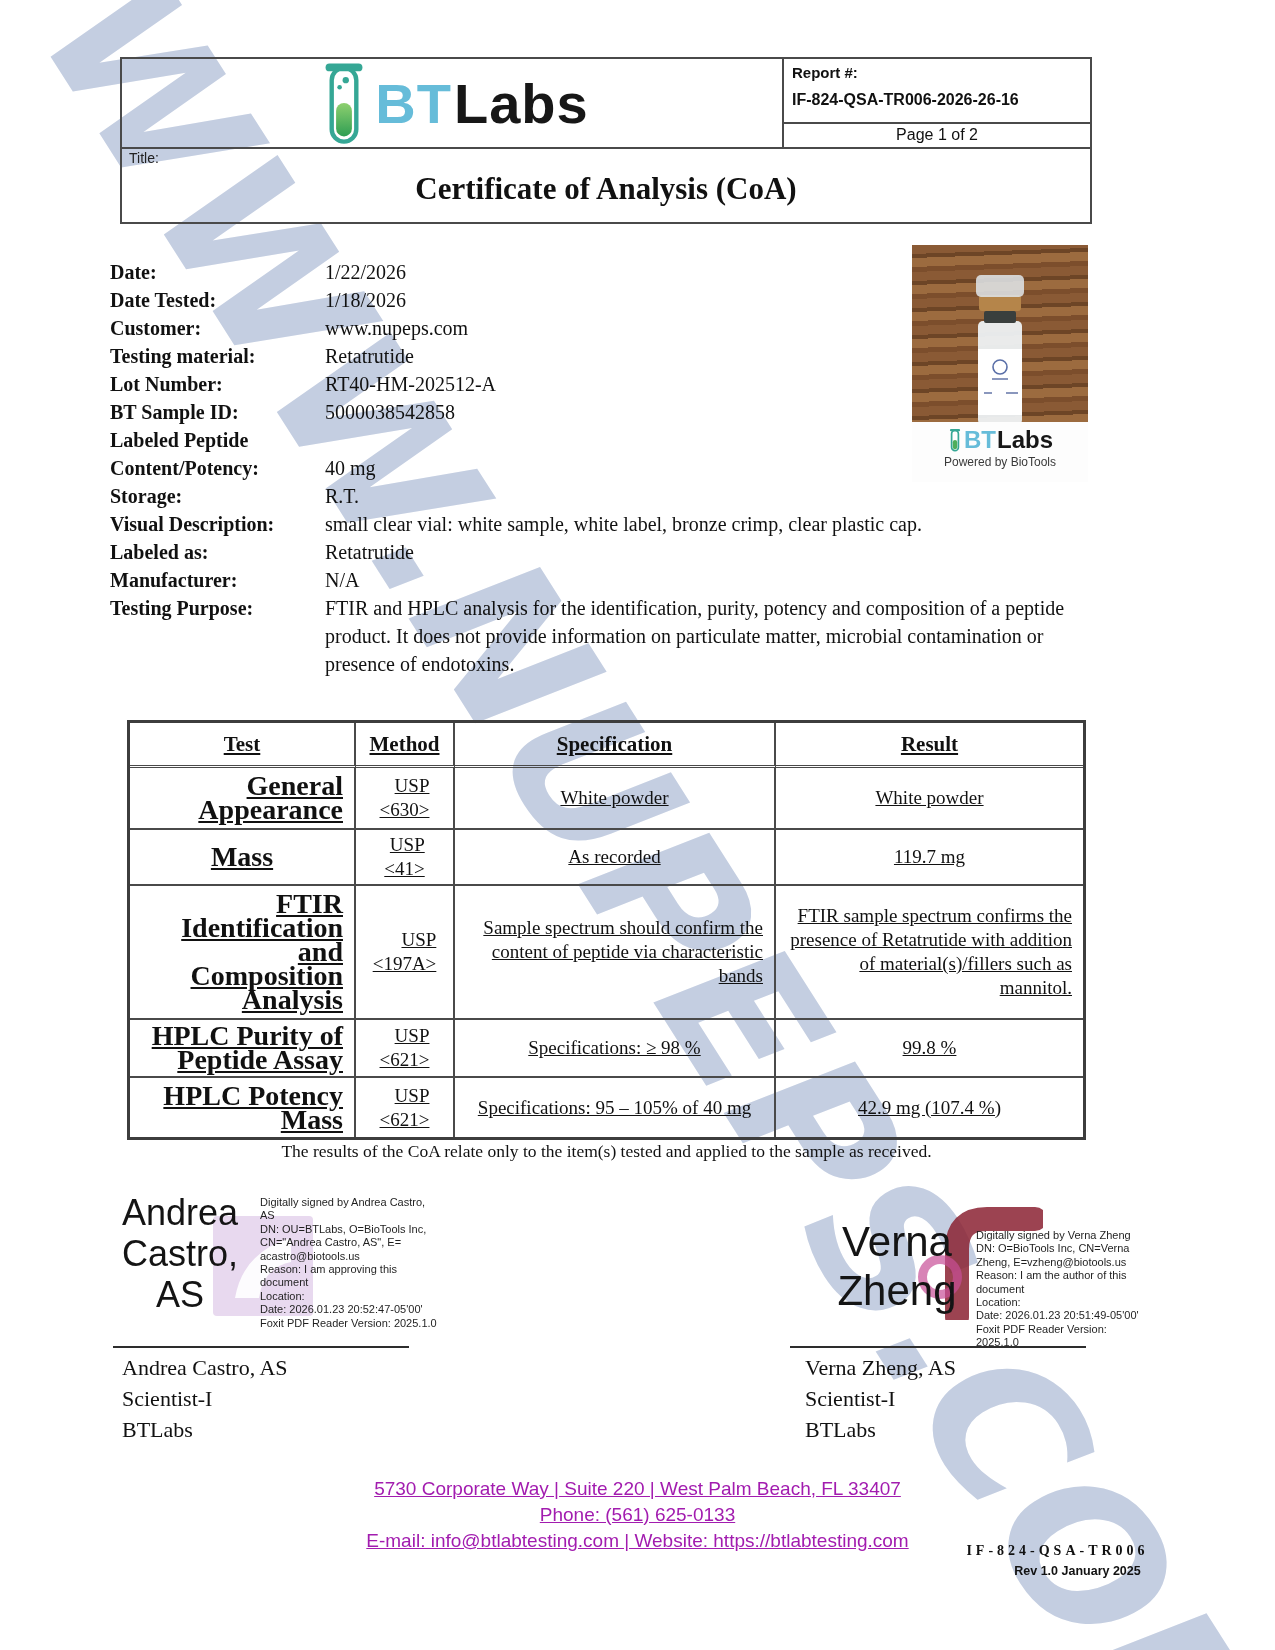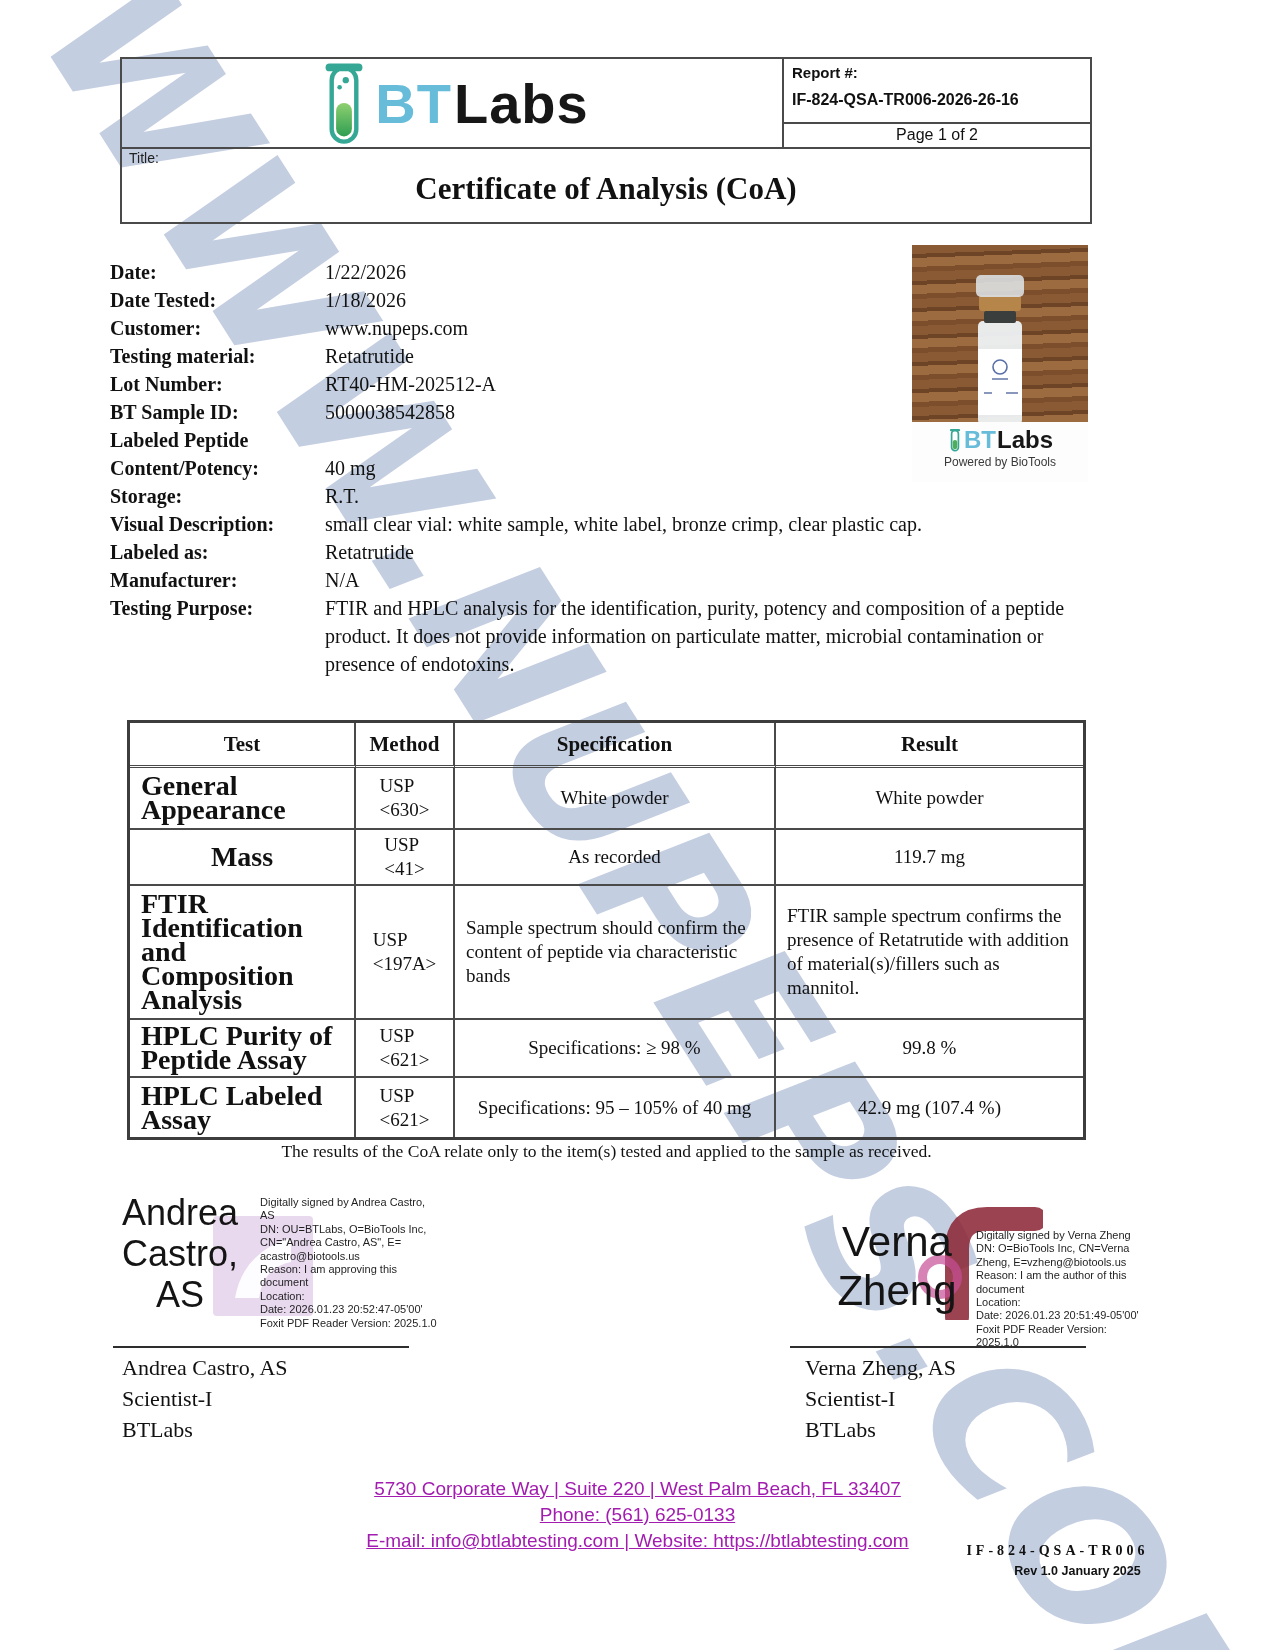--- a/index.html
+++ b/index.html
@@ -44,21 +44,21 @@
   .band{position:absolute;left:0;top:177px;width:100%;height:60px;background:#fdfdfd;text-align:center;}
   .band-logo{display:flex;align-items:center;justify-content:center;gap:1px;margin-top:4px;}
   .band-bt{font-family:"Liberation Sans","DejaVu Sans",sans-serif;font-weight:bold;font-size:24px;color:#66bcd9;}
   .band-labs{font-family:"Liberation Sans","DejaVu Sans",sans-serif;font-weight:bold;font-size:24px;color:#171717;}
   .band-caption{font-family:"Liberation Sans","DejaVu Sans",sans-serif;font-size:12px;color:#3a3a3a;margin-top:1px;}
 
   
   .rtable{position:absolute;left:127px;top:720px;width:959px;border:3px solid #3d3d3d;box-sizing:border-box;
         display:grid;grid-template-columns:226px 99px 321px auto;grid-template-rows:45px 62px 56px 134px 58px 59px;}
   .t-cell{border-right:2px solid #4a4a4a;border-bottom:2px solid #4a4a4a;display:flex;align-items:center;justify-content:center;
-        text-align:left;font-size:19px;padding:8px 11px;box-sizing:border-box;line-height:24px;}
+        text-align:right;font-size:19px;padding:8px 11px;box-sizing:border-box;line-height:24px;text-decoration:underline;}
   .t-cell:nth-child(4n){border-right:none;}
   .t-cell:nth-child(n+21){border-bottom:none;}
   .t-cell:nth-child(-n+4){border-bottom:3px double #4a4a4a;font-weight:bold;font-size:21px;}
   .t-test{font-weight:bold;font-size:28px;}
   .t-method{white-space:pre-line;}
   .table-note{position:absolute;left:127px;top:1141px;width:959px;text-align:center;font-size:17.5px;}
 
   
   .sig-block{position:absolute;width:340px;height:150px;}
   .sig-left{left:100px;top:1192px;}
@@ -230,21 +230,21 @@
 &lt;197A&gt;</div>
       <div class="t-cell t-spec">Sample spectrum should confirm the content of peptide via characteristic bands</div>
       <div class="t-cell t-result">FTIR sample spectrum confirms the presence of Retatrutide with addition of material(s)/fillers such as mannitol.</div>
 
       <div class="t-cell t-test">HPLC Purity of Peptide Assay</div>
       <div class="t-cell t-method">USP
 &lt;621&gt;</div>
       <div class="t-cell t-spec">Specifications: ≥ 98 %</div>
       <div class="t-cell t-result">99.8 %</div>
 
-      <div class="t-cell t-test">HPLC Labeled Assay</div>
+      <div class="t-cell t-test">HPLC Potency Mass</div>
       <div class="t-cell t-method">USP
 &lt;621&gt;</div>
       <div class="t-cell t-spec">Specifications: 95 – 105% of 40 mg</div>
       <div class="t-cell t-result">42.9 mg (107.4 %)</div>
     </div>
     <div class="table-note">The results of the CoA relate only to the item(s) tested and applied to the sample as received.</div>
 
     <div class="sig-block sig-left">
       <div class="stamp-purple">
         <svg width="100" height="100" viewBox="0 0 100 100">

